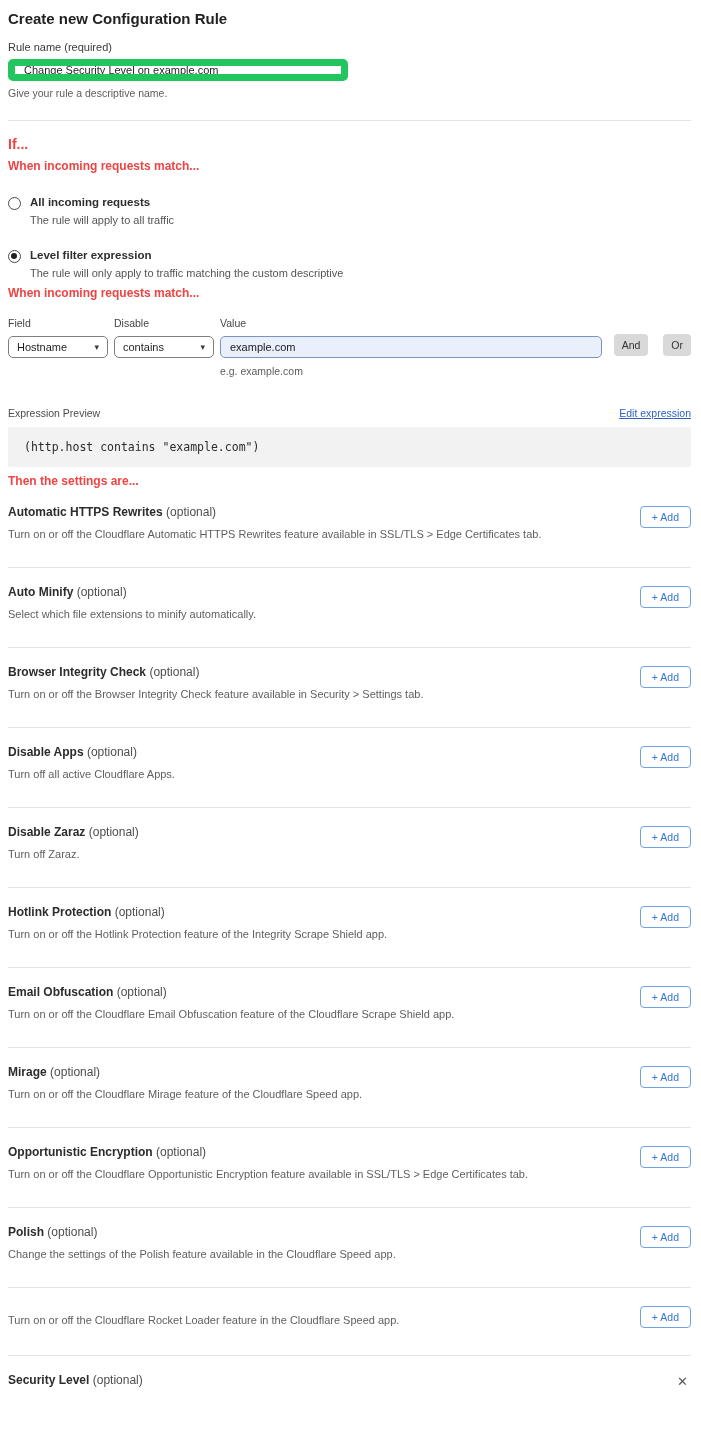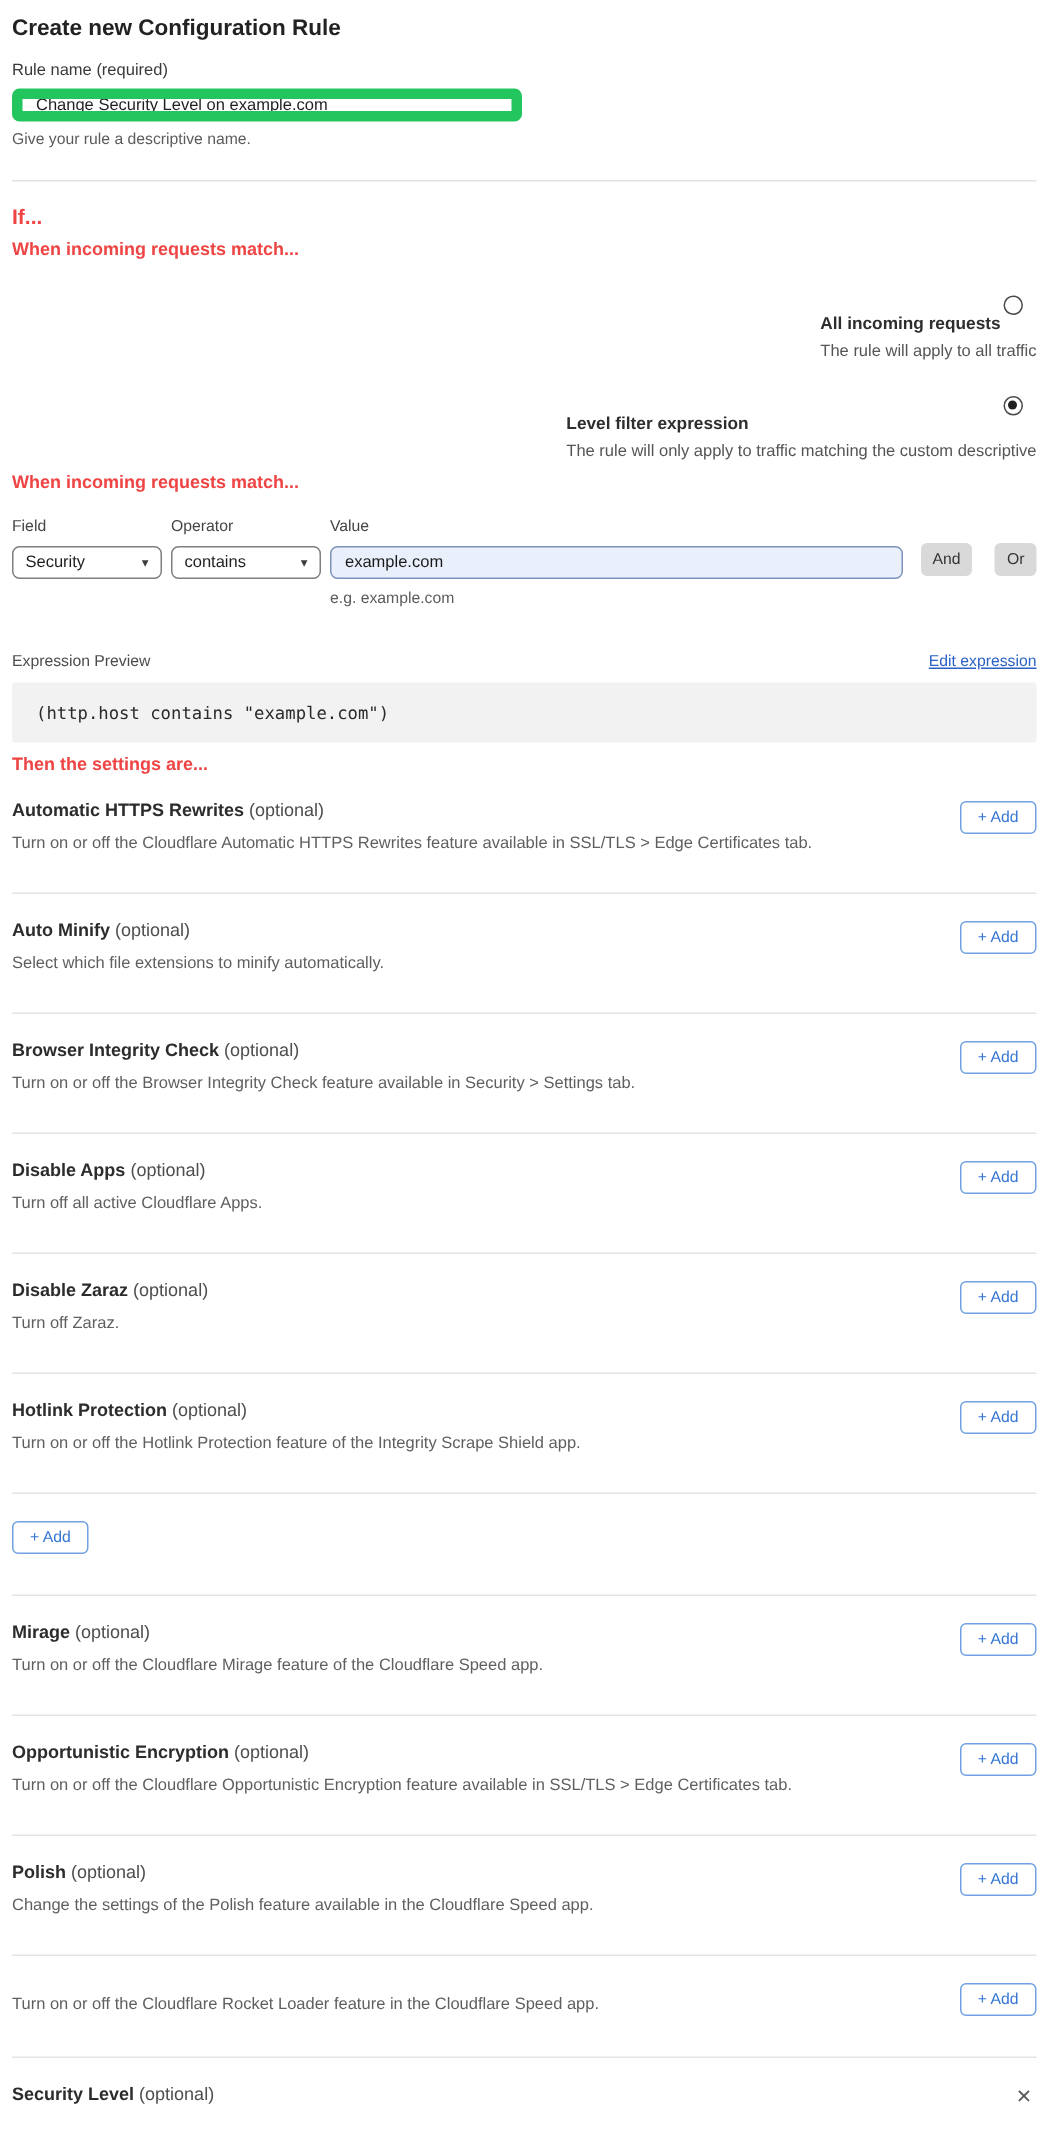--- a/index.html
+++ b/index.html
@@ -25,21 +25,21 @@
     padding: 0 9px; font-size: 11px; color: #1f1f1f;
     font-family: "Liberation Sans", sans-serif; background: #fff;
   }
   .rule-name-group .help-text { margin-top: 6px; }
 
   .divider { border: none; border-top: 1px solid #e3e3e3; margin-top: 21px; }
 
   h2.if-heading { font-size: 14px; font-weight: bold; color: #ef4444; margin-top: 15px; }
   h3.sub-heading { font-size: 12px; font-weight: bold; color: #ef4444; margin-top: 7px; }
 
-  .radio-option { display: flex; align-items: flex-end; margin-top: 23px; cursor: pointer; flex-direction: column; }
+  .radio-option { display: flex; align-items: flex-start; margin-top: 23px; cursor: pointer; }
   .radio-circle {
     width: 13px; height: 13px; border: 1.5px solid #4a4a4a; border-radius: 50%;
     margin: 1px 9px 0 0; flex: 0 0 auto; position: relative; background: #fff;
   }
   .radio-circle .dot { display: none; }
   .radio-circle.checked .dot {
     display: block; position: absolute; left: 2px; top: 2px;
     width: 6px; height: 6px; border-radius: 50%; background: #1f1f1f;
   }
   .radio-label { font-size: 11.5px; font-weight: bold; color: #2e2e2e; }
@@ -141,26 +141,26 @@
       <div class="radio-desc">The rule will only apply to traffic matching the custom descriptive</div>
     </div>
   </div>
 
   <h3 class="sub-heading expr-heading">When incoming requests match...</h3>
 
   <div class="expr-row">
     <div class="expr-col">
       <label class="field-label">Field</label>
       <div class="select-box w-field">
-        <span>Security</span>
+        <span>Hostname</span>
         <span class="caret">▾</span>
       </div>
     </div>
     <div class="expr-col">
-      <label class="field-label">Operator</label>
+      <label class="field-label">Disable</label>
       <div class="select-box w-operator">
         <span>contains</span>
         <span class="caret">▾</span>
       </div>
     </div>
     <div class="expr-col value-col">
       <label class="field-label">Value</label>
       <input class="value-input" type="text" value="example.com" style="">
       <div class="help-text">e.g. example.com</div>
     </div>
@@ -222,20 +222,24 @@
 
   <div class="setting-section">
     <div>
       <div class="sec-title"><span class="name">Hotlink Protection</span> <span class="opt">(optional)</span></div>
       <div class="sec-desc">Turn on or off the Hotlink Protection feature of the Integrity Scrape Shield app.</div>
     </div>
     <button class="add-btn">+ Add</button>
   </div>
 
   <div class="setting-section">
+    <div>
+      <div class="sec-title"><span class="name">Email Obfuscation</span> <span class="opt">(optional)</span></div>
+      <div class="sec-desc">Turn on or off the Cloudflare Email Obfuscation feature of the Cloudflare Scrape Shield app.</div>
+    </div>
     <button class="add-btn">+ Add</button>
   </div>
 
   <div class="setting-section">
     <div>
       <div class="sec-title"><span class="name">Mirage</span> <span class="opt">(optional)</span></div>
       <div class="sec-desc">Turn on or off the Cloudflare Mirage feature of the Cloudflare Speed app.</div>
     </div>
     <button class="add-btn">+ Add</button>
   </div>

